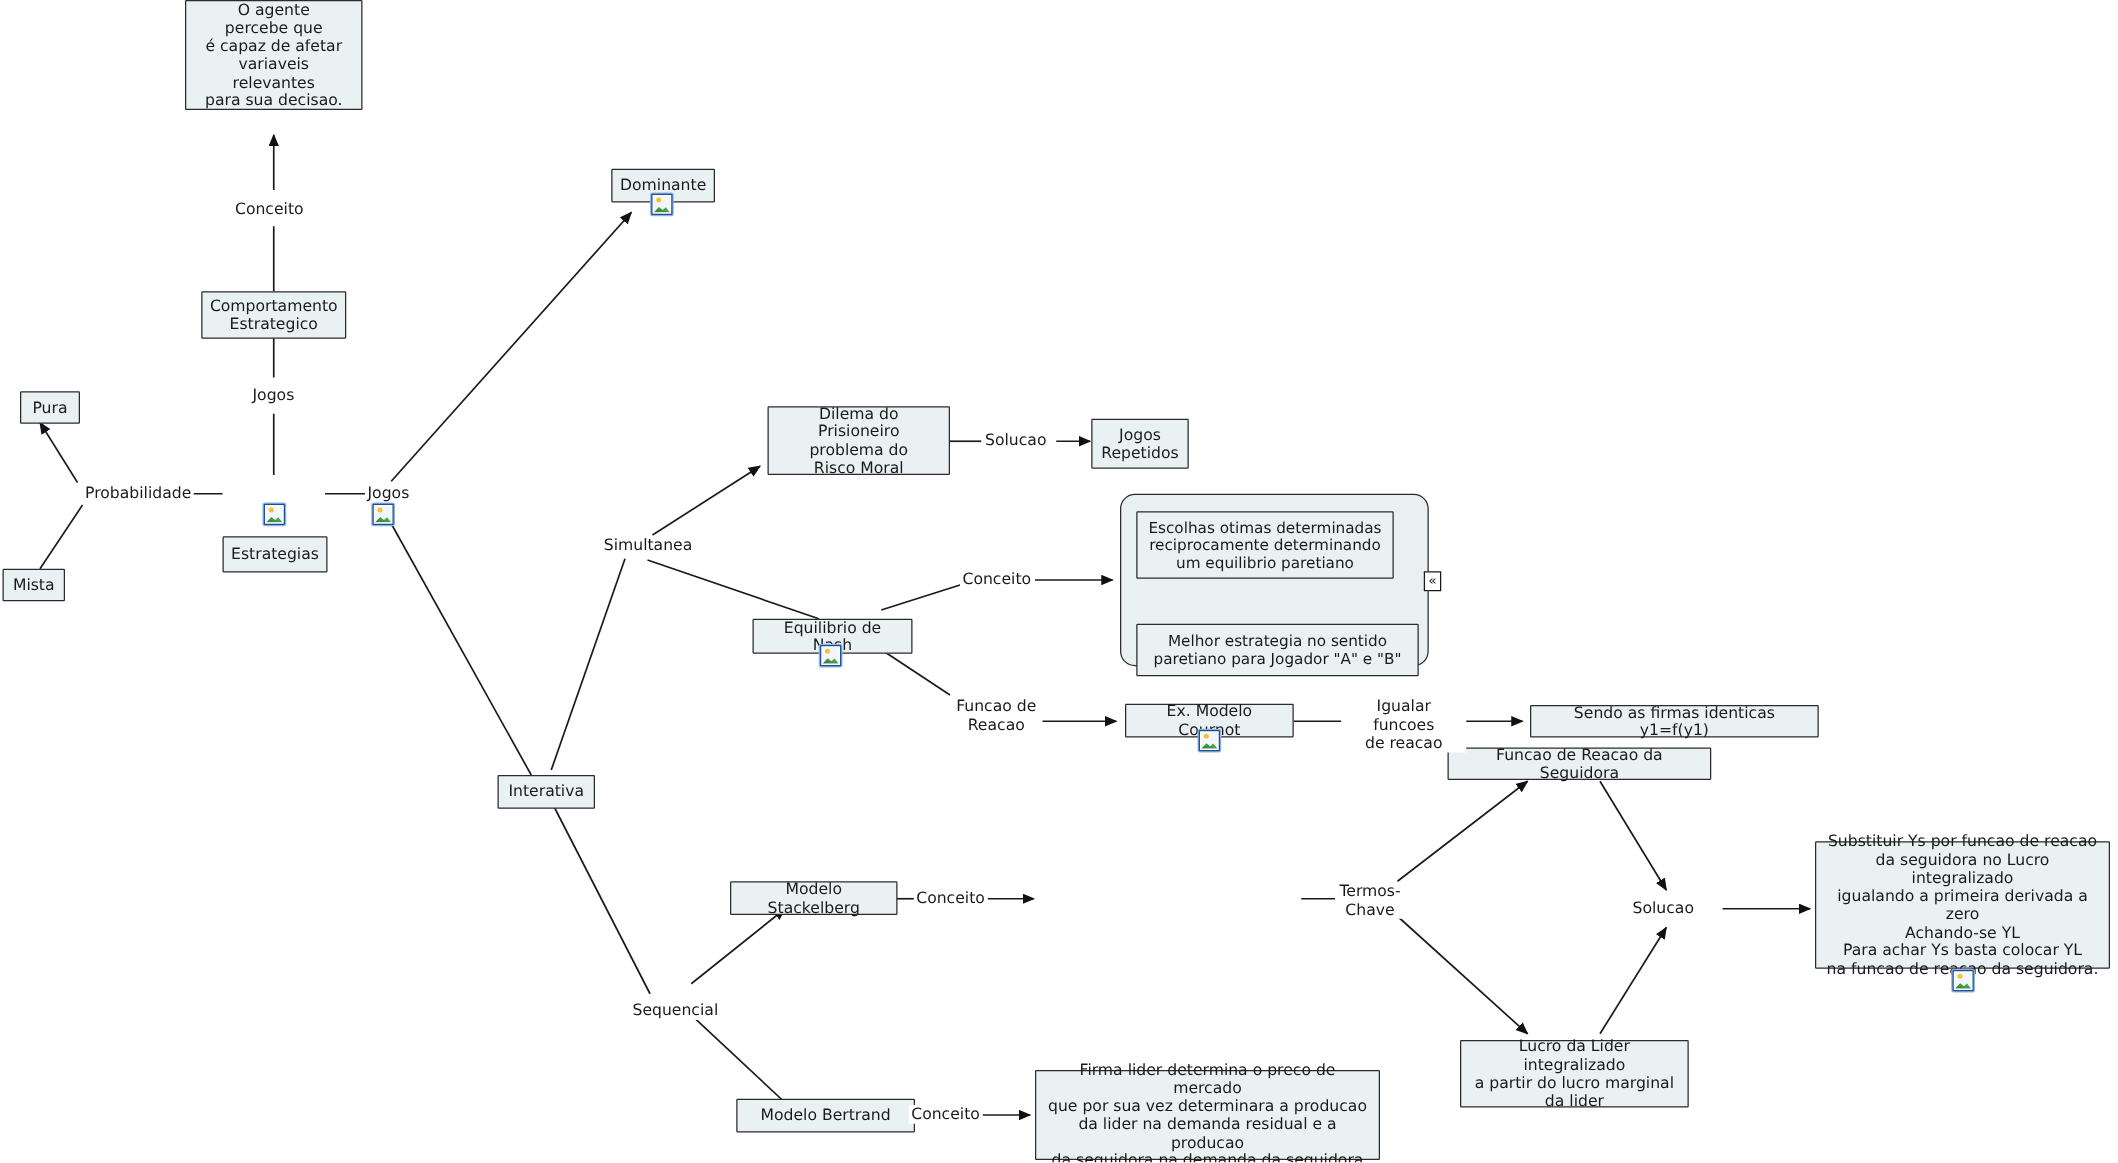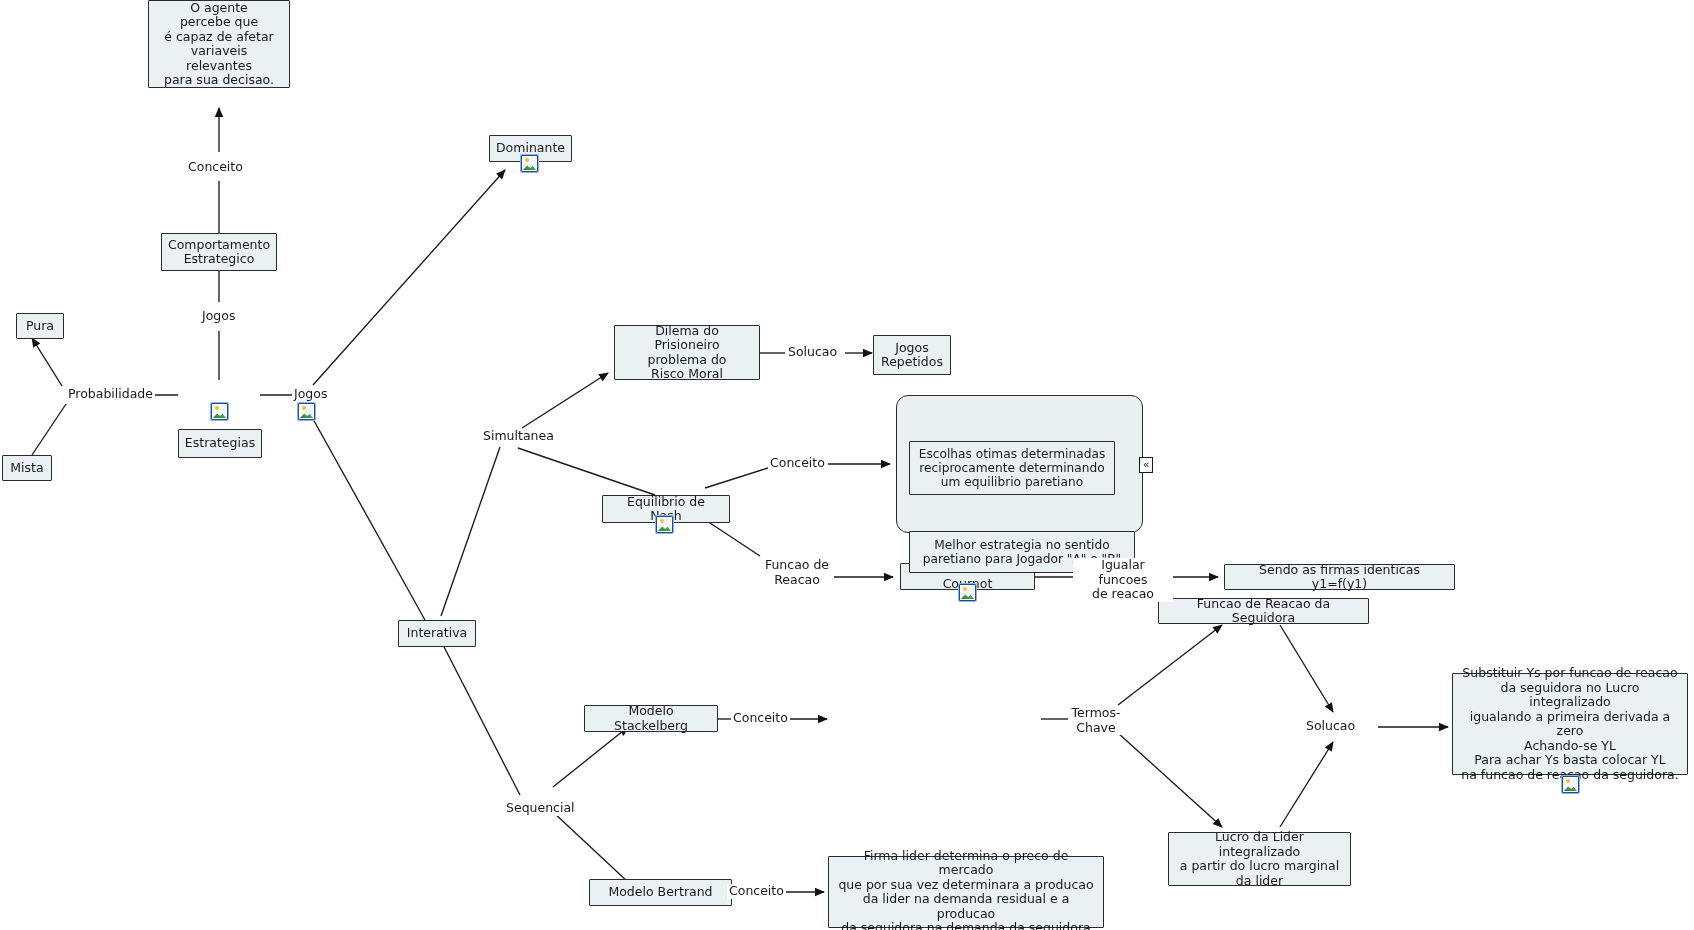--- a/index.html
+++ b/index.html
@@ -39,21 +39,20 @@
   }
   .node.group{
     background:#e9f0f2;
     border-radius:12px;
     display:block;
     z-index:2;
     padding:0;
   }
   .node.inner{
     z-index:4;
-    margin-top:32px;
   }
   .lbl{
     position:absolute;
     background:#ffffff;
     color:#1a1a1a;
     text-align:center;
     line-height:1.16;
     white-space:pre-line;
     z-index:5;
     padding:0 2px;

